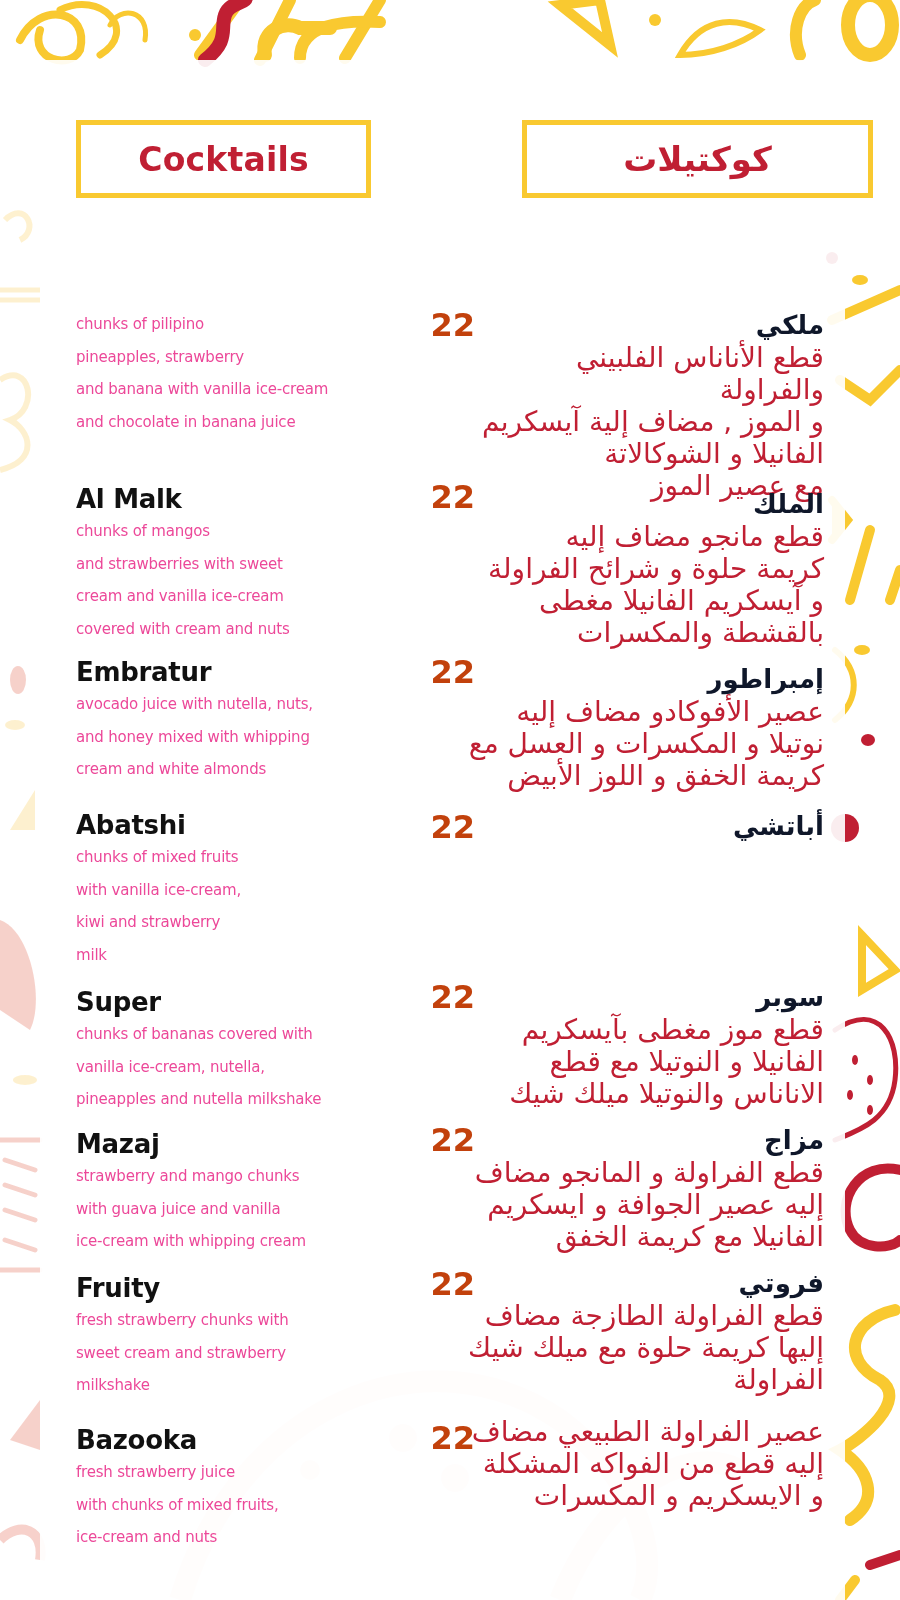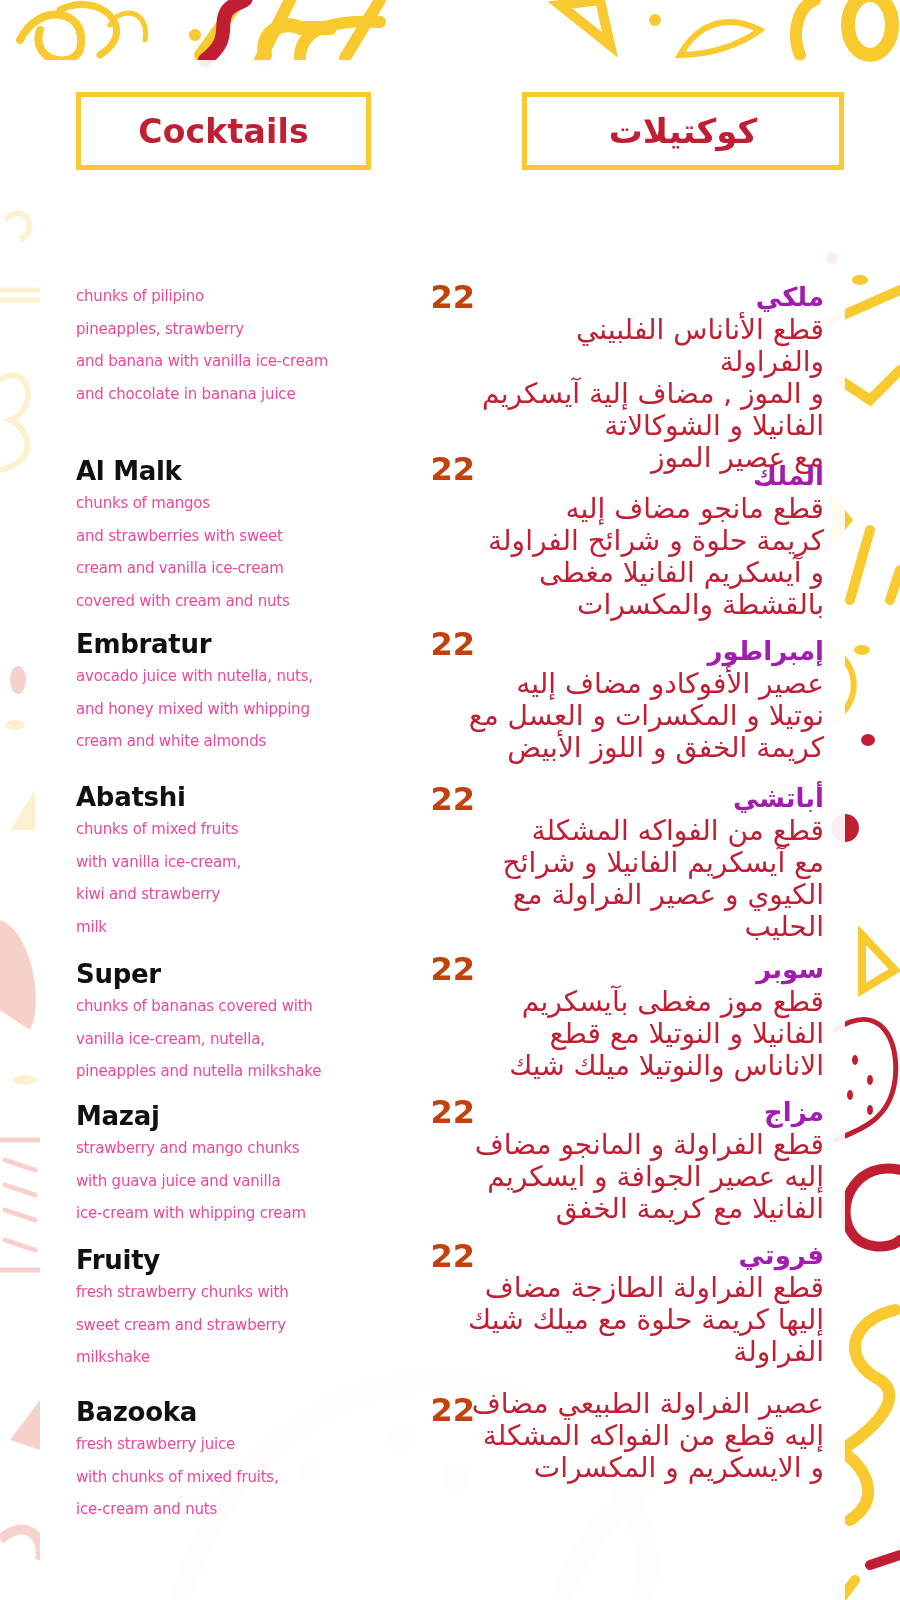--- a/index.html
+++ b/index.html
@@ -2,38 +2,38 @@
 <html><head>
 <meta charset="utf-8">
 <style>
   * { box-sizing: border-box; margin: 0; padding: 0; }
   html, body { width: 900px; height: 1600px; overflow: hidden; background: #ffffff; }
   body { position: relative; font-family: "DejaVu Sans", sans-serif; }
 
   .bg { position: absolute; inset: 0; z-index: 0; }
   .page { position: absolute; left: 40px; top: 60px; width: 805px; height: 1540px; background: rgba(255,255,255,0.92); z-index: 1; }
 
-  .content { position: absolute; inset: 0; z-index: 2; }
+  .content { position: absolute; inset: 0; z-index: 2; margin-top: 28px; }
 
   .title-box {
     position: absolute; top: 92px; height: 78px;
     border: 5px solid #f9c930; background: #ffffff;
     display: flex; align-items: center; justify-content: center;
     color: #c01f33; font-weight: bold;
   }
   .title-en { left: 76px; width: 295px; font-family: "DejaVu Sans", sans-serif; font-size: 33px; letter-spacing: 0.2px; }
-  .title-ar { left: 522px; width: 322px; font-family: "DejaVu Sans", sans-serif; font-size: 34px; direction: rtl; }
+  .title-ar { left: 522px; width: 351px; font-family: "DejaVu Sans", sans-serif; font-size: 34px; direction: rtl; }
 
   .item { position: absolute; left: 0; width: 900px; }
   .en-block { position: absolute; left: 76px; width: 400px; }
   .en-name { font-family: "DejaVu Sans", sans-serif; font-weight: bold; font-size: 26px; color: #111111; line-height: 32px; letter-spacing: -0.3px; }
   .en-desc { font-family: "DejaVu Sans", sans-serif; font-size: 15px; color: #ec4899; line-height: 32.5px; white-space: pre-line; letter-spacing: -0.2px; }
   .price { position: absolute; left: 427px; width: 48px; text-align: right; font-family: "DejaVu Sans", sans-serif; font-weight: bold; font-size: 32px; color: #c2410c; line-height: 34px; }
   .ar-block { position: absolute; right: 76px; width: 360px; direction: rtl; text-align: right; }
-  .ar-name { font-family: "DejaVu Sans", sans-serif; font-weight: bold; font-size: 26px; color: #a21caf; line-height: 34px; }
+  .ar-name { font-family: "DejaVu Sans", sans-serif; font-weight: bold; font-size: 26px; color: #0f172a; line-height: 34px; }
   .ar-desc { font-family: "DejaVu Sans", sans-serif; font-size: 28px; color: #c01f33; line-height: 32px; white-space: pre-line; }
 </style>
 </head>
 <body>
 
 <svg class="bg" width="900" height="1600" viewBox="0 0 900 1600" xmlns="http://www.w3.org/2000/svg">
 
   <g fill="none" stroke="#f9c930" stroke-linecap="round">
     <path d="M20 40 C40 0, 90 10, 80 50 C70 70, 30 60, 40 30" stroke-width="8"></path>
     <path d="M60 10 C100 -10, 140 30, 100 55" stroke-width="7"></path>
@@ -167,24 +167,20 @@
     <div class="en-block">
       <div class="en-name">Abatshi</div>
       <div class="en-desc">chunks of mixed fruits
 with vanilla ice-cream,
 kiwi and strawberry
 milk</div>
     </div>
     <div class="price" style="top:1px;">22</div>
     <div class="ar-block" style="top:0;">
       <div class="ar-name">أباتشي</div>
-      <div class="ar-desc">قطع من الفواكه المشكلة
-مع آيسكريم الفانيلا و شرائح
-الكيوي و عصير الفراولة مع
-الحليب</div>
     </div>
   </div>
 
   <div class="item" style="top:958px;">
     <div class="en-block">
       <div class="en-name">Super</div>
       <div class="en-desc">chunks of bananas covered with
 vanilla ice-cream, nutella,
 pineapples and nutella milkshake</div>
     </div>

